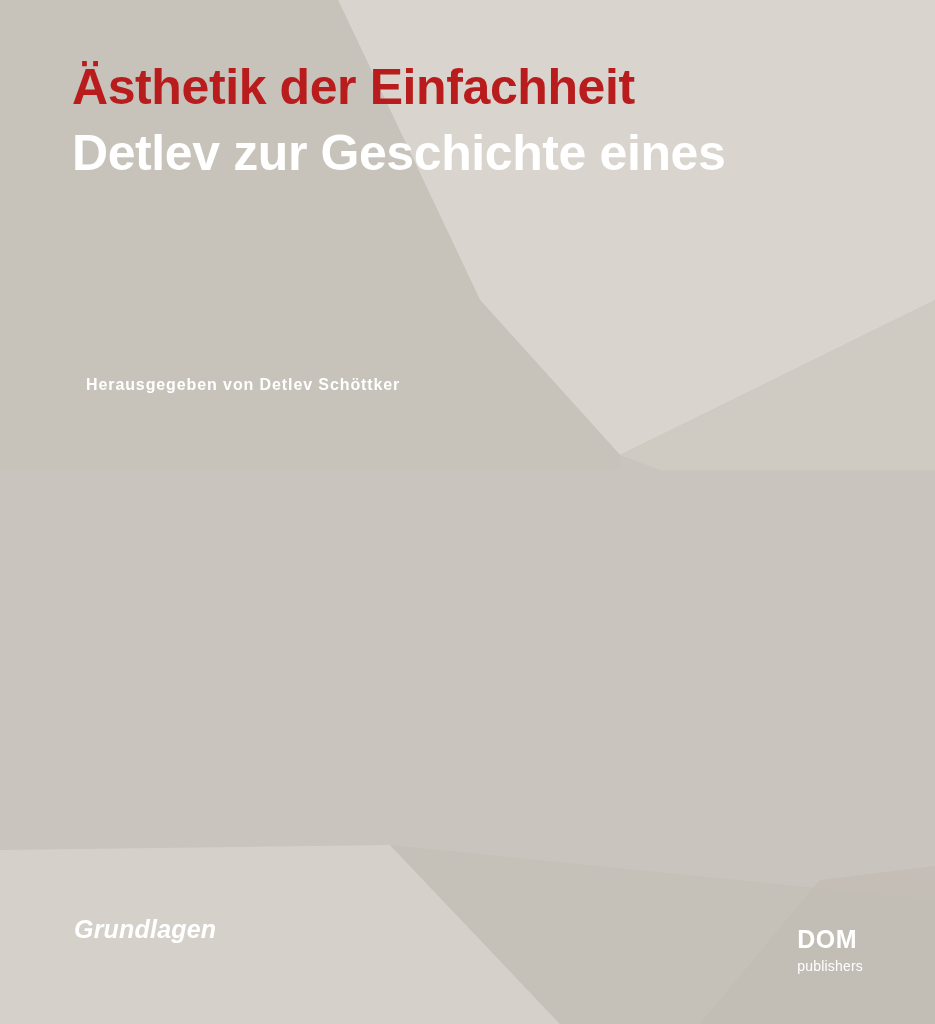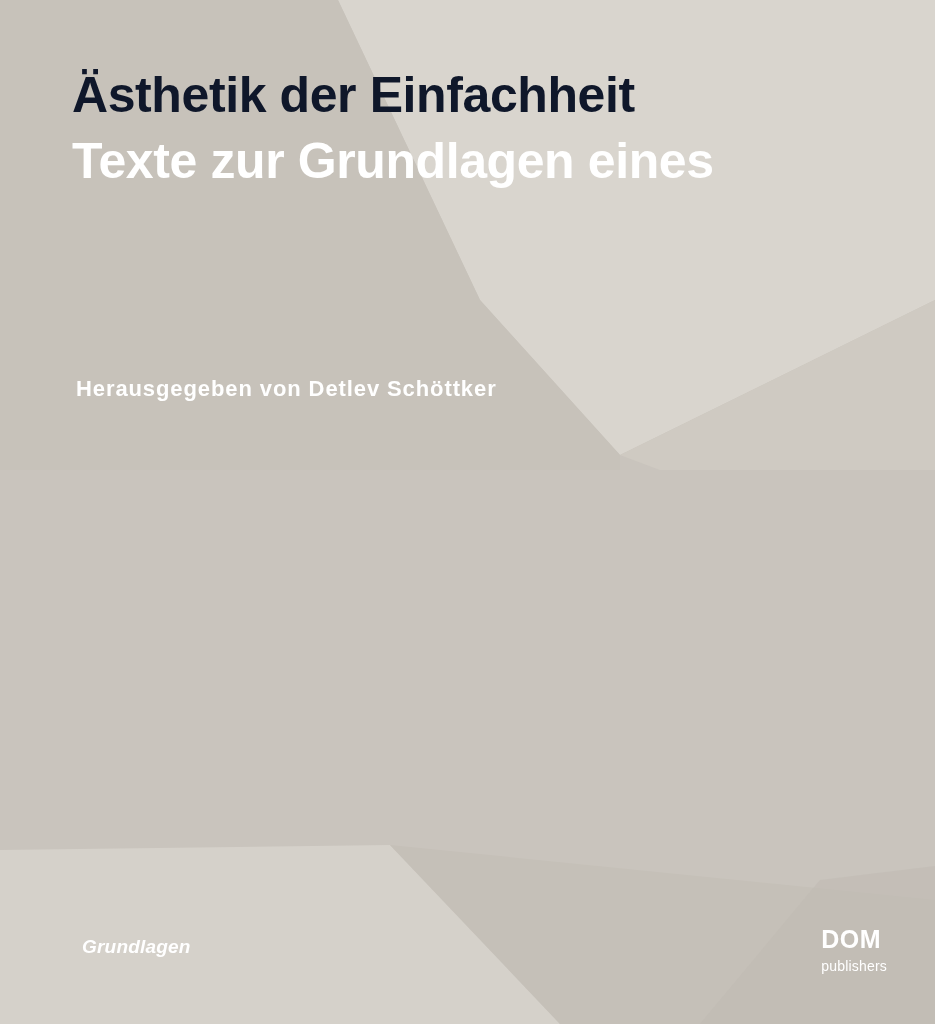--- a/index.html
+++ b/index.html
@@ -38,64 +38,63 @@
 
   .title-block {
     position: absolute;
     left: 72px;
     top: 58px;
     width: 800px;
   }
   .title-main {
     font-size: 50px;
     font-weight: bold;
-    color: #0f172a;
+    color: #b91c1c;
     letter-spacing: -0.4px;
     line-height: 1.18;
-    margin: 8px 0 4px 0;
+    margin: 0 0 4px 0;
     white-space: nowrap;
   }
   .title-sub {
     font-size: 50px;
     font-weight: bold;
     color: #ffffff;
     letter-spacing: -0.4px;
     line-height: 1.28;
     margin: 0;
   }
   .title-sub span {
     display: block;
   }
 
   .editor {
     position: absolute;
-    left: 76px;
+    left: 86px;
     top: 376px;
-    font-size: 22px;
+    font-size: 16px;
     font-weight: bold;
     color: #ffffff;
     letter-spacing: 0.9px;
     text-align: right;
   }
 
   .series {
     position: absolute;
     left: 74px;
-    bottom: 66px;
-    font-size: 19px;
+    bottom: 80px;
+    font-size: 25px;
     font-style: italic;
     font-weight: bold;
     color: #ffffff;
     letter-spacing: 0.2px;
-    margin-left: 8px;
   }
 
   .publisher {
     position: absolute;
-    right: 48px;
+    right: 72px;
     bottom: 48px;
     text-align: left;
     color: #ffffff;
     line-height: 1.35;
   }
   .publisher .pub-name {
     font-size: 25px;
     font-weight: bold;
     letter-spacing: 0.5px;
     display: block;
@@ -123,21 +122,21 @@
       <polygon points="560,1024 390,845 935,900 935,1024" fill="#c5c0b8"></polygon>
       <polygon points="820,880 935,866 935,1024 700,1024" fill="#bfbab2" opacity="0.55"></polygon>
     </svg>
   </div>
 
   <div class="content">
 
     <div class="title-block">
       <h1 class="title-main">Ästhetik der Einfachheit</h1>
       <div class="title-sub">
-        <span>Texte zur Grundlagen eines</span>
+        <span>Detlev zur Geschichte eines</span>
       </div>
     </div>
 
     <div class="editor">Herausgegeben von Detlev Schöttker</div>
 
     <div class="series">Grundlagen</div>
 
     <div class="publisher">
       <span class="pub-name">DOM</span>
       <span class="pub-word">publishers</span>

